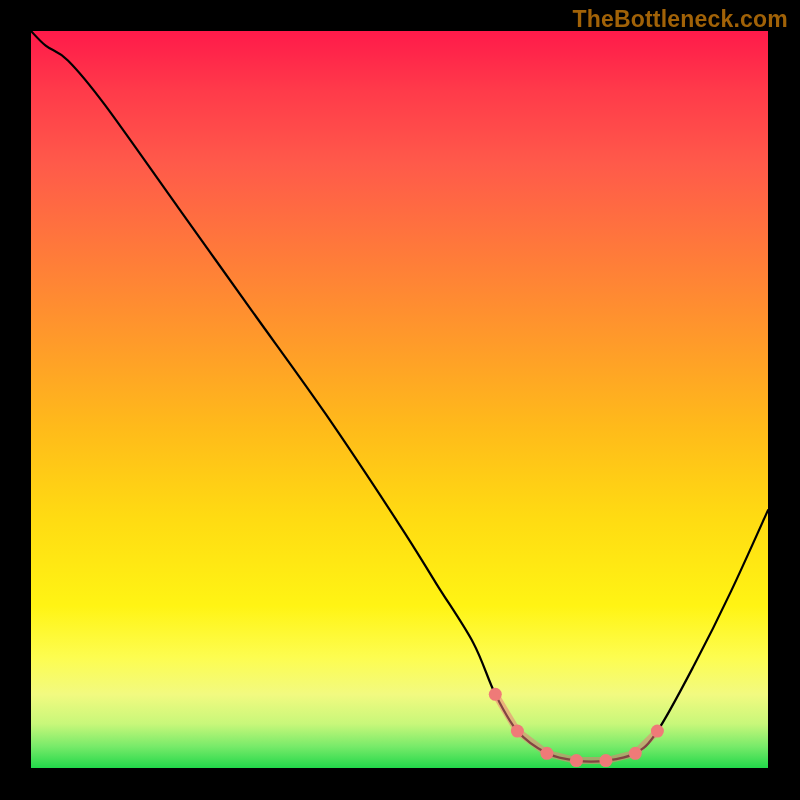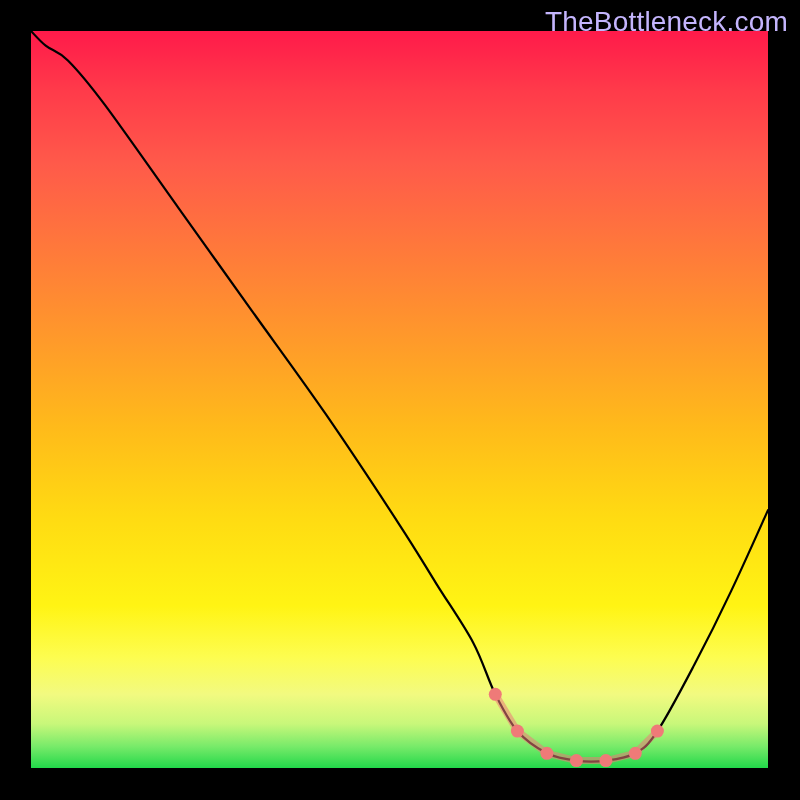--- a/index.html
+++ b/index.html
@@ -8,23 +8,23 @@
     height: 800px;
     background: #000;
     position: relative;
     overflow: hidden;
     font-family: Arial, Helvetica, sans-serif;
   }
   .watermark {
     position: absolute;
     top: 6px;
     right: 12px;
-    color: #c4b5fd;
-    font-size: 28px;
-    font-weight: 400;
+    color: #a16207;
+    font-size: 23px;
+    font-weight: 700;
     letter-spacing: 0.2px;
     z-index: 10;
   }
   .plot-area {
     position: absolute;
     left: 31px;
     top: 31px;
     width: 737px;
     height: 737px;
     background: linear-gradient(to bottom,

